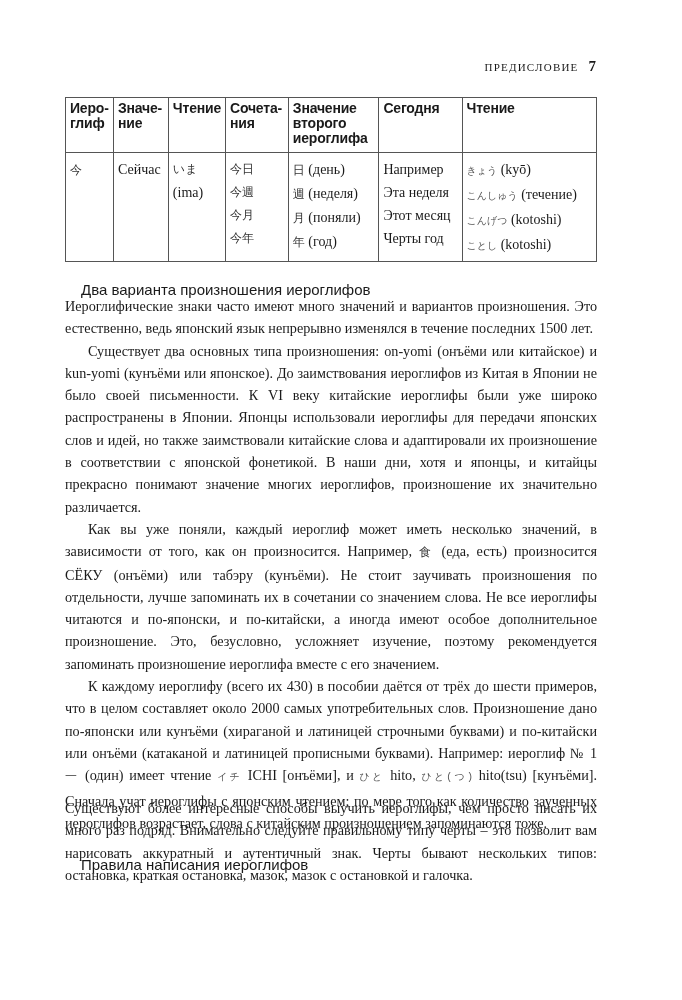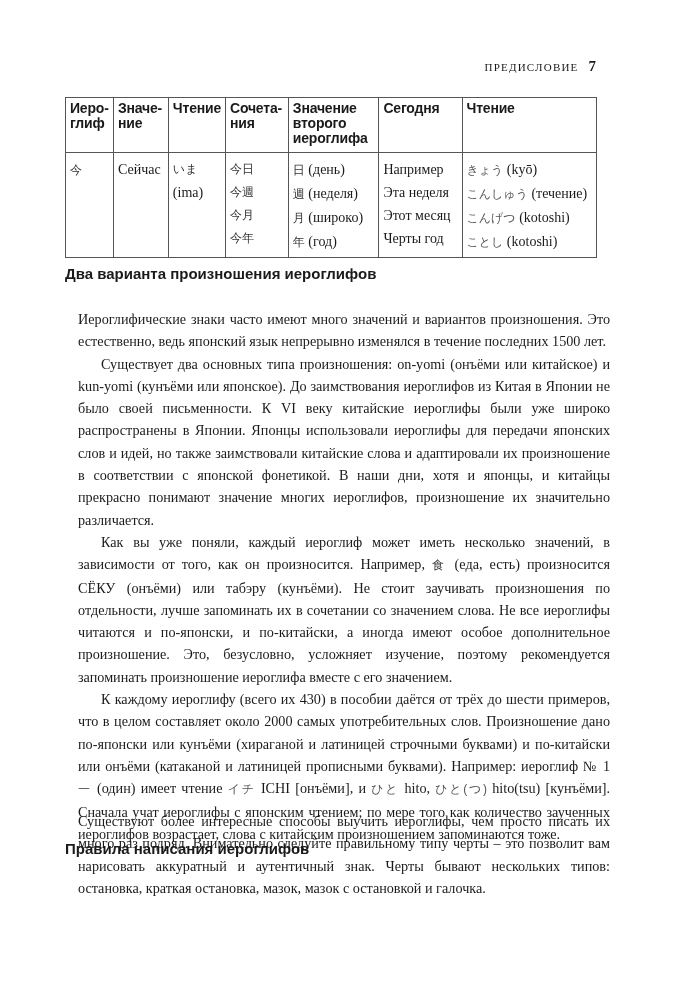--- a/index.html
+++ b/index.html
@@ -4,24 +4,24 @@
 <style>
   html, body { margin:0; padding:0; background:#fff; }
   body { width:682px; height:1000px; position:relative; overflow:hidden; color:#1a1a1a; font-family:"Liberation Serif","DejaVu Serif",serif; }
   .running-head { position:absolute; top:58px; right:86px; font-size:11px; letter-spacing:1.2px; font-family:"Liberation Serif",serif; }
   .running-head .pg { font-weight:bold; font-size:15px; margin-left:10px; letter-spacing:0; }
   table.kanji { position:absolute; left:65px; top:97px; width:532px; border-collapse:collapse; font-size:14px; }
   table.kanji th, table.kanji td { border:1px solid #555; vertical-align:top; text-align:left; padding:3px 4px; }
   table.kanji th { font-family:"Liberation Sans","DejaVu Sans",sans-serif; font-weight:bold; font-size:14px; line-height:15px; height:48px; letter-spacing:-0.2px; }
   table.kanji td { line-height:23px; padding-top:5px; padding-bottom:3px; font-family:"Liberation Serif",serif; }
   .jp { font-family:"DejaVu Sans",sans-serif; font-size:12px; color:#333; }
-  .jpl { font-family:Liberation Sans, sans-serif; font-size:12px; color:#555; }
+  .jpl { font-family:Liberation Mono, monospace; font-size:10px; color:#555; }
   b { font-weight:normal; }
-  h2 { position:absolute; left:65px; margin:0; font-family:"Liberation Sans","DejaVu Sans",sans-serif; font-weight:bold; font-size:15px; }
-  .para { position:absolute; left:65px; width:532px; font-size:14.2px; line-height:22.3px; text-align:justify; margin:13px; }
+  h2 { position:absolute; left:65px; margin:16px; font-family:"Liberation Sans","DejaVu Sans",sans-serif; font-weight:normal; font-size:15px; }
+  .para { position:absolute; left:65px; width:532px; font-size:14.2px; line-height:22.3px; text-align:justify; margin:0; }
   .para p { margin:0; text-indent:0; }
   .para p.ind { text-indent:23px; }
 </style>
 </head>
 <body>
 
 <div class="running-head">
   <span>ПРЕДИСЛОВИЕ</span><span class="pg">7</span>
 </div>
 
@@ -56,21 +56,21 @@
       </td>
       <td>
         <div class="jp">今日</div>
         <div class="jp">今週</div>
         <div class="jp">今月</div>
         <div class="jp">今年</div>
       </td>
       <td>
         <div><span class="jp">日</span> <span>(день)</span></div>
         <div><span class="jp">週</span> <span>(неделя)</span></div>
-        <div><span class="jp">月</span> <span>(широко)</span></div>
+        <div><span class="jp">月</span> <span>(поняли)</span></div>
         <div><span class="jp">年</span> <span>(год)</span></div>
       </td>
       <td>
         <div>Например</div>
         <div>Эта неделя</div>
         <div>Этот месяц</div>
         <div>Черты год</div>
       </td>
       <td>
         <div><span class="jpl">きょう</span> <b>(kyō)</b></div>

